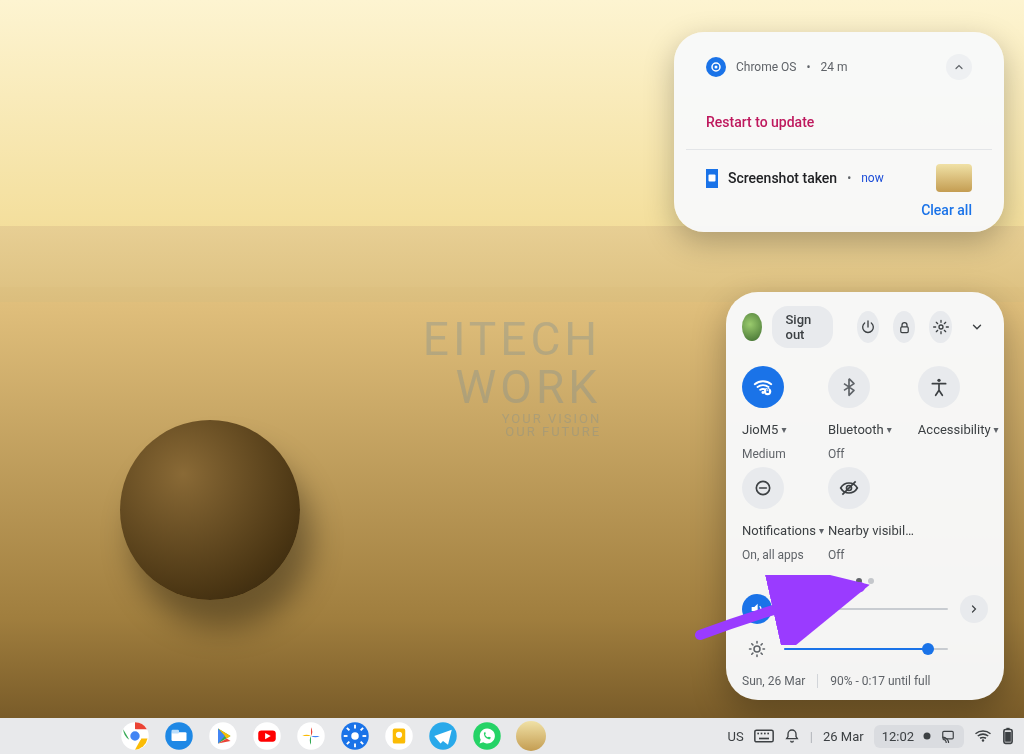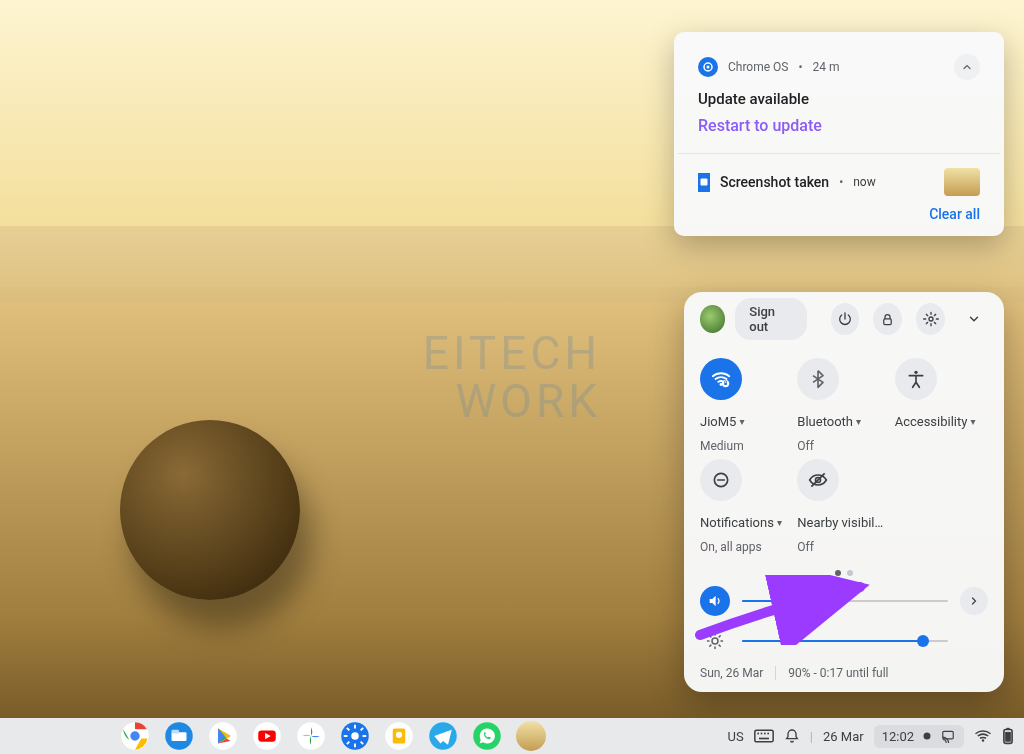--- a/index.html
+++ b/index.html
@@ -27,40 +27,40 @@
            background:#e8e9eb; display:flex; align-items:center;
            padding:0 10px; gap:6px; }
   .shelf .apps{display:flex; align-items:center; gap:14px; margin-left:110px;}
   .app-icon{width:30px;height:30px;border-radius:50%;display:flex;align-items:center;justify-content:center;}
   .shelf .spacer{flex:1;}
   .status-area{display:flex;align-items:center;gap:10px;color:#3c4043;font-size:13px;}
   .status-area .pill{background:#dadce0;border-radius:6px;padding:4px 8px;display:flex;align-items:center;gap:6px;}
   .status-area svg{display:block;}
   
   .notif-stack { position:absolute; right:20px; top:32px; width:330px;
-                 background:rgba(248,249,250,.96); border-radius:10px;
-                 box-shadow:0 10px 30px rgba(0,0,0,.25); padding:16px 20px 8px; }
+                 background:rgba(248,249,250,.96); border-radius:30px;
+                 box-shadow:0 10px 30px rgba(0,0,0,.25); padding:16px 28px 8px; }
   .notif-card { padding:6px 4px 12px; }
   .notif-head { display:flex; align-items:center; gap:10px; font-size:12px; color:#5f6368;}
   .notif-head .app-badge{width:20px;height:20px;border-radius:50%;background:#1a73e8;
         display:flex;align-items:center;justify-content:center;}
   .expand-btn{margin-left:auto;width:26px;height:26px;border-radius:50%;
         background:#eef0f2;display:flex;align-items:center;justify-content:center;}
   .notif-title{font-size:15px;font-weight:500;color:#202124;margin:10px 0 4px;}
   .notif-body{font-size:13px;color:#5f6368;}
-  .notif-action{font-size:16px;font-weight:500;color:#8b5cf6;margin-top:4px;display:inline-block;}
+  .notif-action{font-size:14px;font-weight:500;color:#be185d;margin-top:34px;display:inline-block;}
   .notif-stack hr{border:none;border-top:1px solid #e3e5e8;margin:6px -16px;}
   .notif2{display:flex;align-items:center;gap:10px;padding:8px 4px 4px;}
   .notif2 .thumb{width:36px;height:28px;margin-left:auto;border-radius:4px;
         background:linear-gradient(180deg,#f0e1a6,#c49d52);}
   .clear-all{text-align:right;color:#1a73e8;font-size:14px;font-weight:500;padding:6px 4px;}
   
-  .qs { position:absolute; right:20px; top:292px; width:320px;
-        background:rgba(248,249,250,.97); border-radius:18px;
-        box-shadow:0 12px 34px rgba(0,0,0,.28); padding:6px 16px 12px;}
+  .qs { position:absolute; right:20px; top:292px; width:278px;
+        background:rgba(248,249,250,.97); border-radius:32px;
+        box-shadow:0 12px 34px rgba(0,0,0,.28); padding:14px 16px 12px;}
   .qs-top{display:flex;align-items:center;gap:10px;}
   .avatar{width:28px;height:28px;border-radius:50%;
           background:radial-gradient(circle at 40% 40%,#9acb6d,#3d6b2e);}
   .signout{background:#e8eaed;border-radius:16px;padding:6px 14px;font-size:13px;font-weight:500;color:#3c4043;}
   .round-btn{width:32px;height:32px;border-radius:50%;background:#e8eaed;
              display:flex;align-items:center;justify-content:center;margin-left:4px;}
   .qs-top .chev{margin-left:4px;}
   .tiles{display:grid;grid-template-columns:repeat(3,1fr);gap:6px 4px;margin-top:18px;}
   .tile{display:flex;flex-direction:column;gap:14px;}
   .tile .circ{width:42px;height:42px;border-radius:50%;background:#e8eaed;
@@ -94,20 +94,21 @@
 <body>
 
 <div class="wallpaper">
   <div class="sky"></div>
     <div class="sea"></div>
     <div class="beach"></div>
   <div class="boulder"></div>
   <div class="watermark">
     <span>EITECH</span><br>
     <span>WORK</span>
+    <small><span>YOUR VISION</span><br><span>OUR FUTURE</span></small>
   </div>
 </div>
 
 <div class="notif-stack">
   <div class="notif-card">
     <div class="notif-head">
       <span class="app-badge">
         <svg width="12" height="12" viewBox="0 0 24 24">
             <circle cx="12" cy="12" r="8" fill="none" stroke="#fff" stroke-width="3"></circle>
             <circle cx="12" cy="12" r="3" fill="#fff"></circle>
@@ -115,35 +116,34 @@
       </span>
       <span>Chrome OS</span>
       <span>•</span>
       <span>24 m</span>
       <span class="expand-btn">
         <svg width="12" height="12" viewBox="0 0 24 24">
             <path d="M6 15l6-6 6 6" fill="none" stroke="#5f6368" stroke-width="2.4" stroke-linecap="round"></path>
           </svg>
       </span>
     </div>
-    <div class="notif-title">Update available</div>
     <span class="notif-action">Restart to update</span>
   </div>
 
   <hr>
 
   <div class="notif2">
     <span class="app-badge" style="background:#1a73e8">
       <svg width="12" height="12" viewBox="0 0 24 24">
           <rect x="5" y="5" width="14" height="14" rx="2" fill="#fff"></rect>
         </svg>
     </span>
     <span style="font-size:14px;font-weight:500;color:#202124">Screenshot taken</span>
     <span style="font-size:12px;color:#5f6368">•</span>
-    <span style="font-size:12px;color:#404040">now</span>
+    <span style="font-size:12px;color:#1d4ed8">now</span>
     <span class="thumb"></span>
   </div>
 
   <div class="clear-all">Clear all</div>
 </div>
 
 <div class="qs">
   <div class="qs-top">
     <span class="avatar"></span>
     <span class="signout">Sign out</span>

